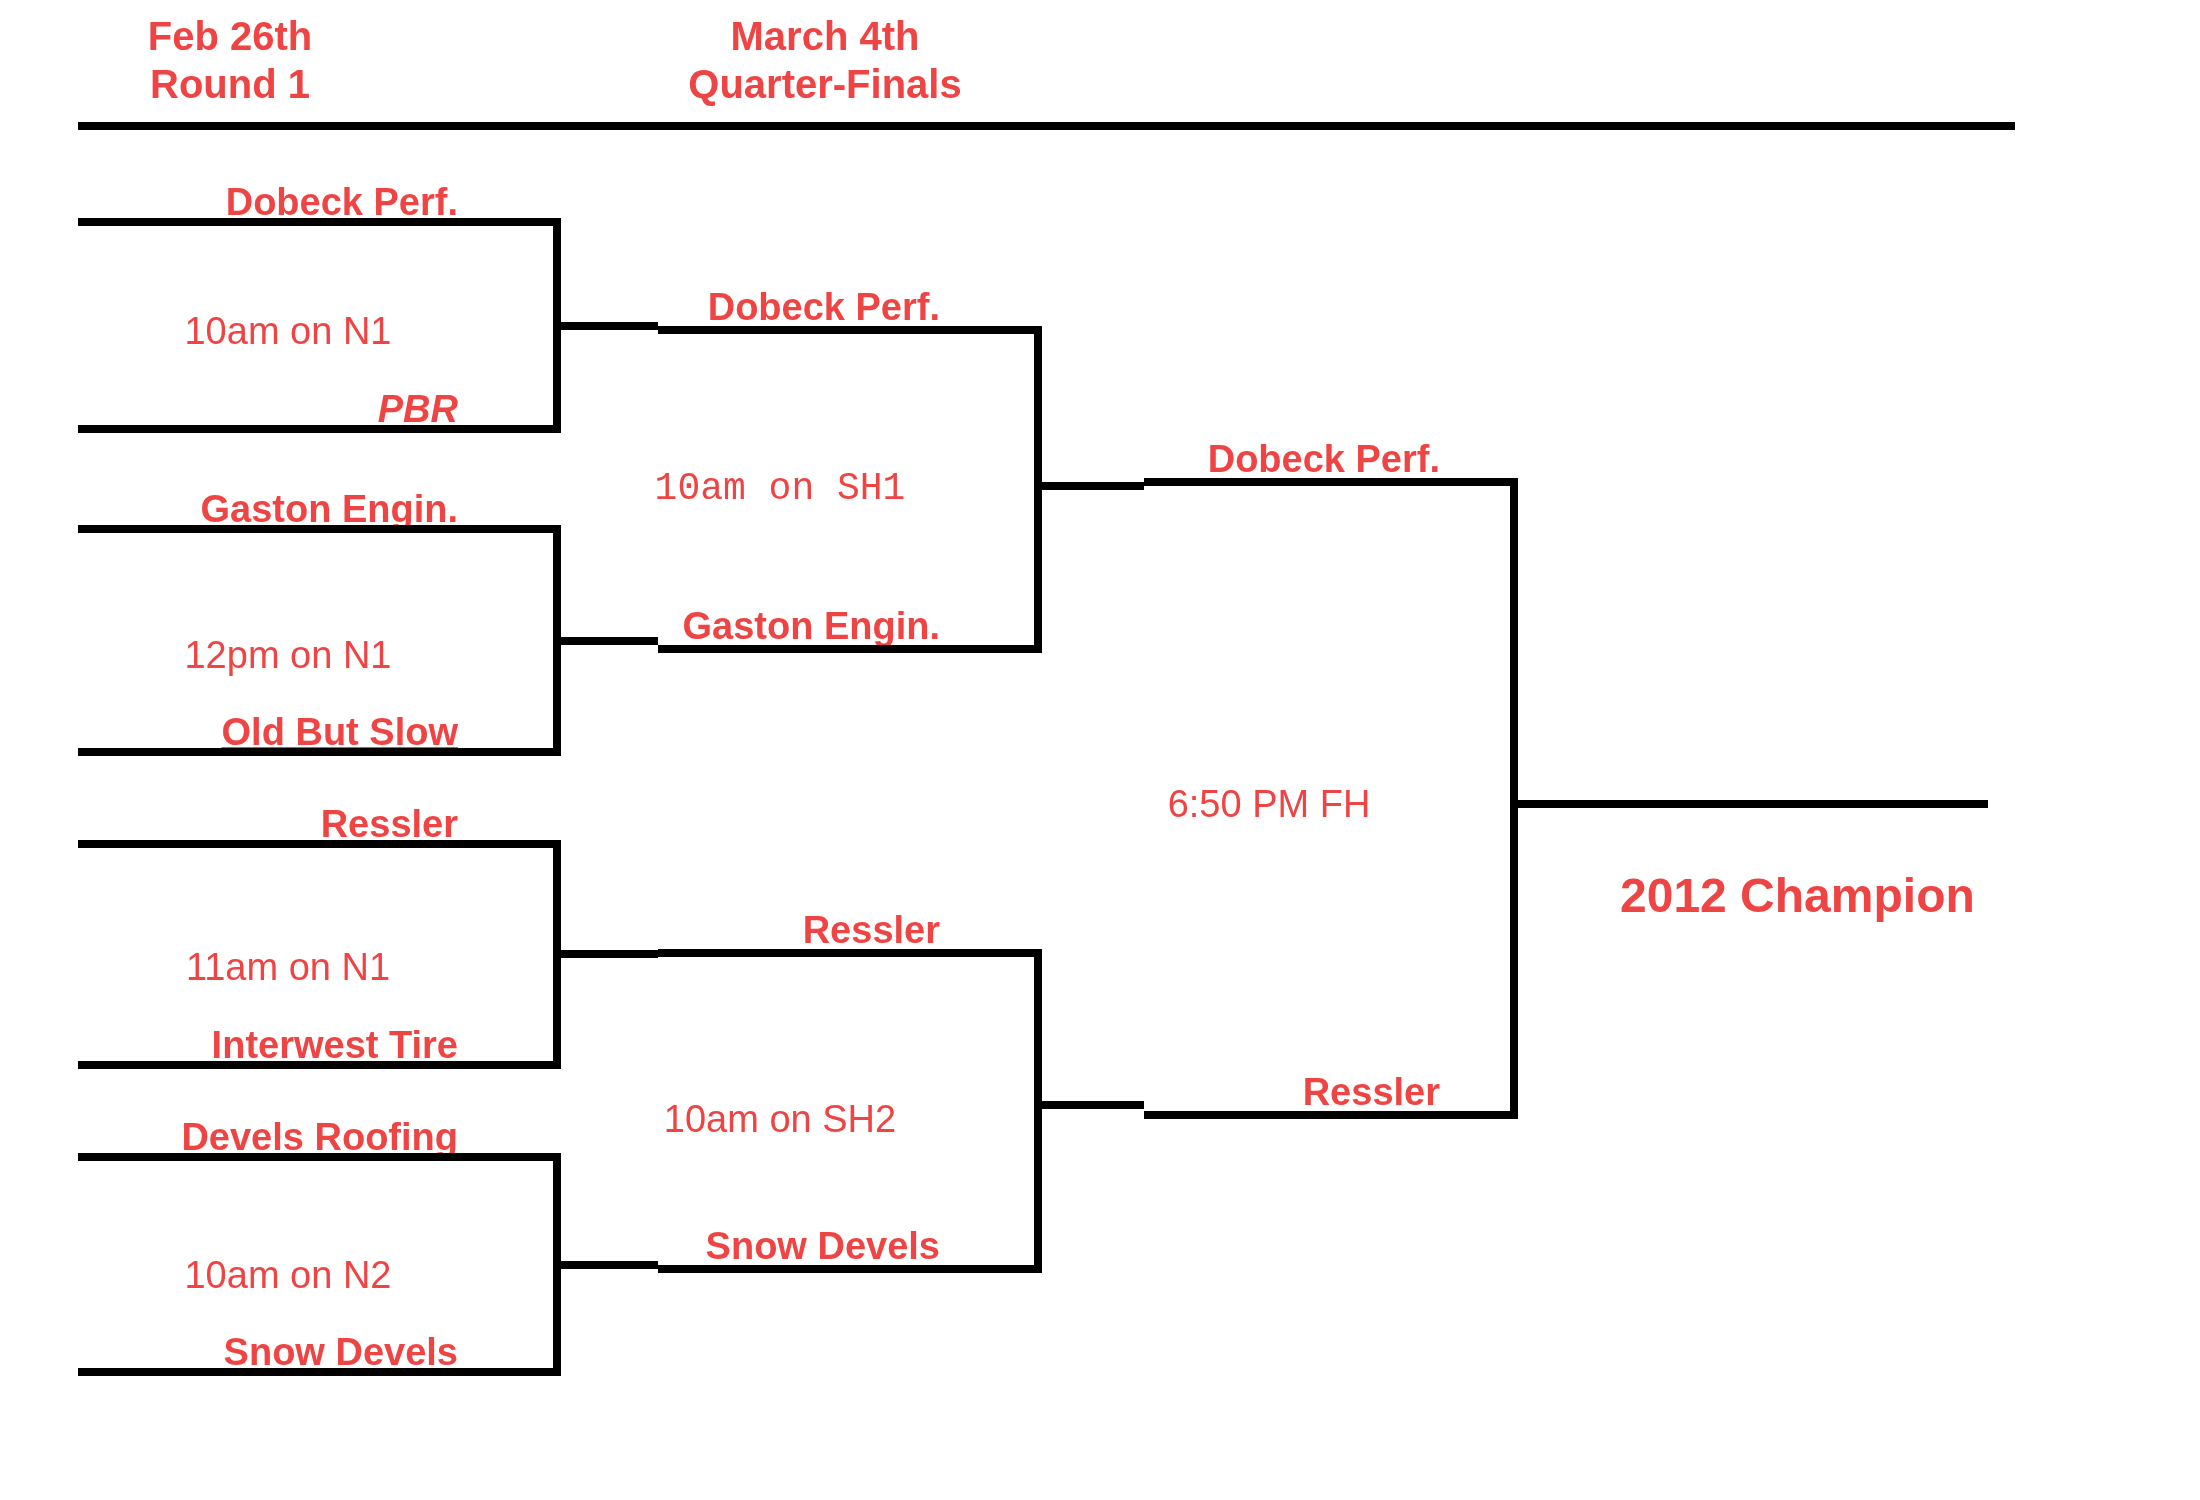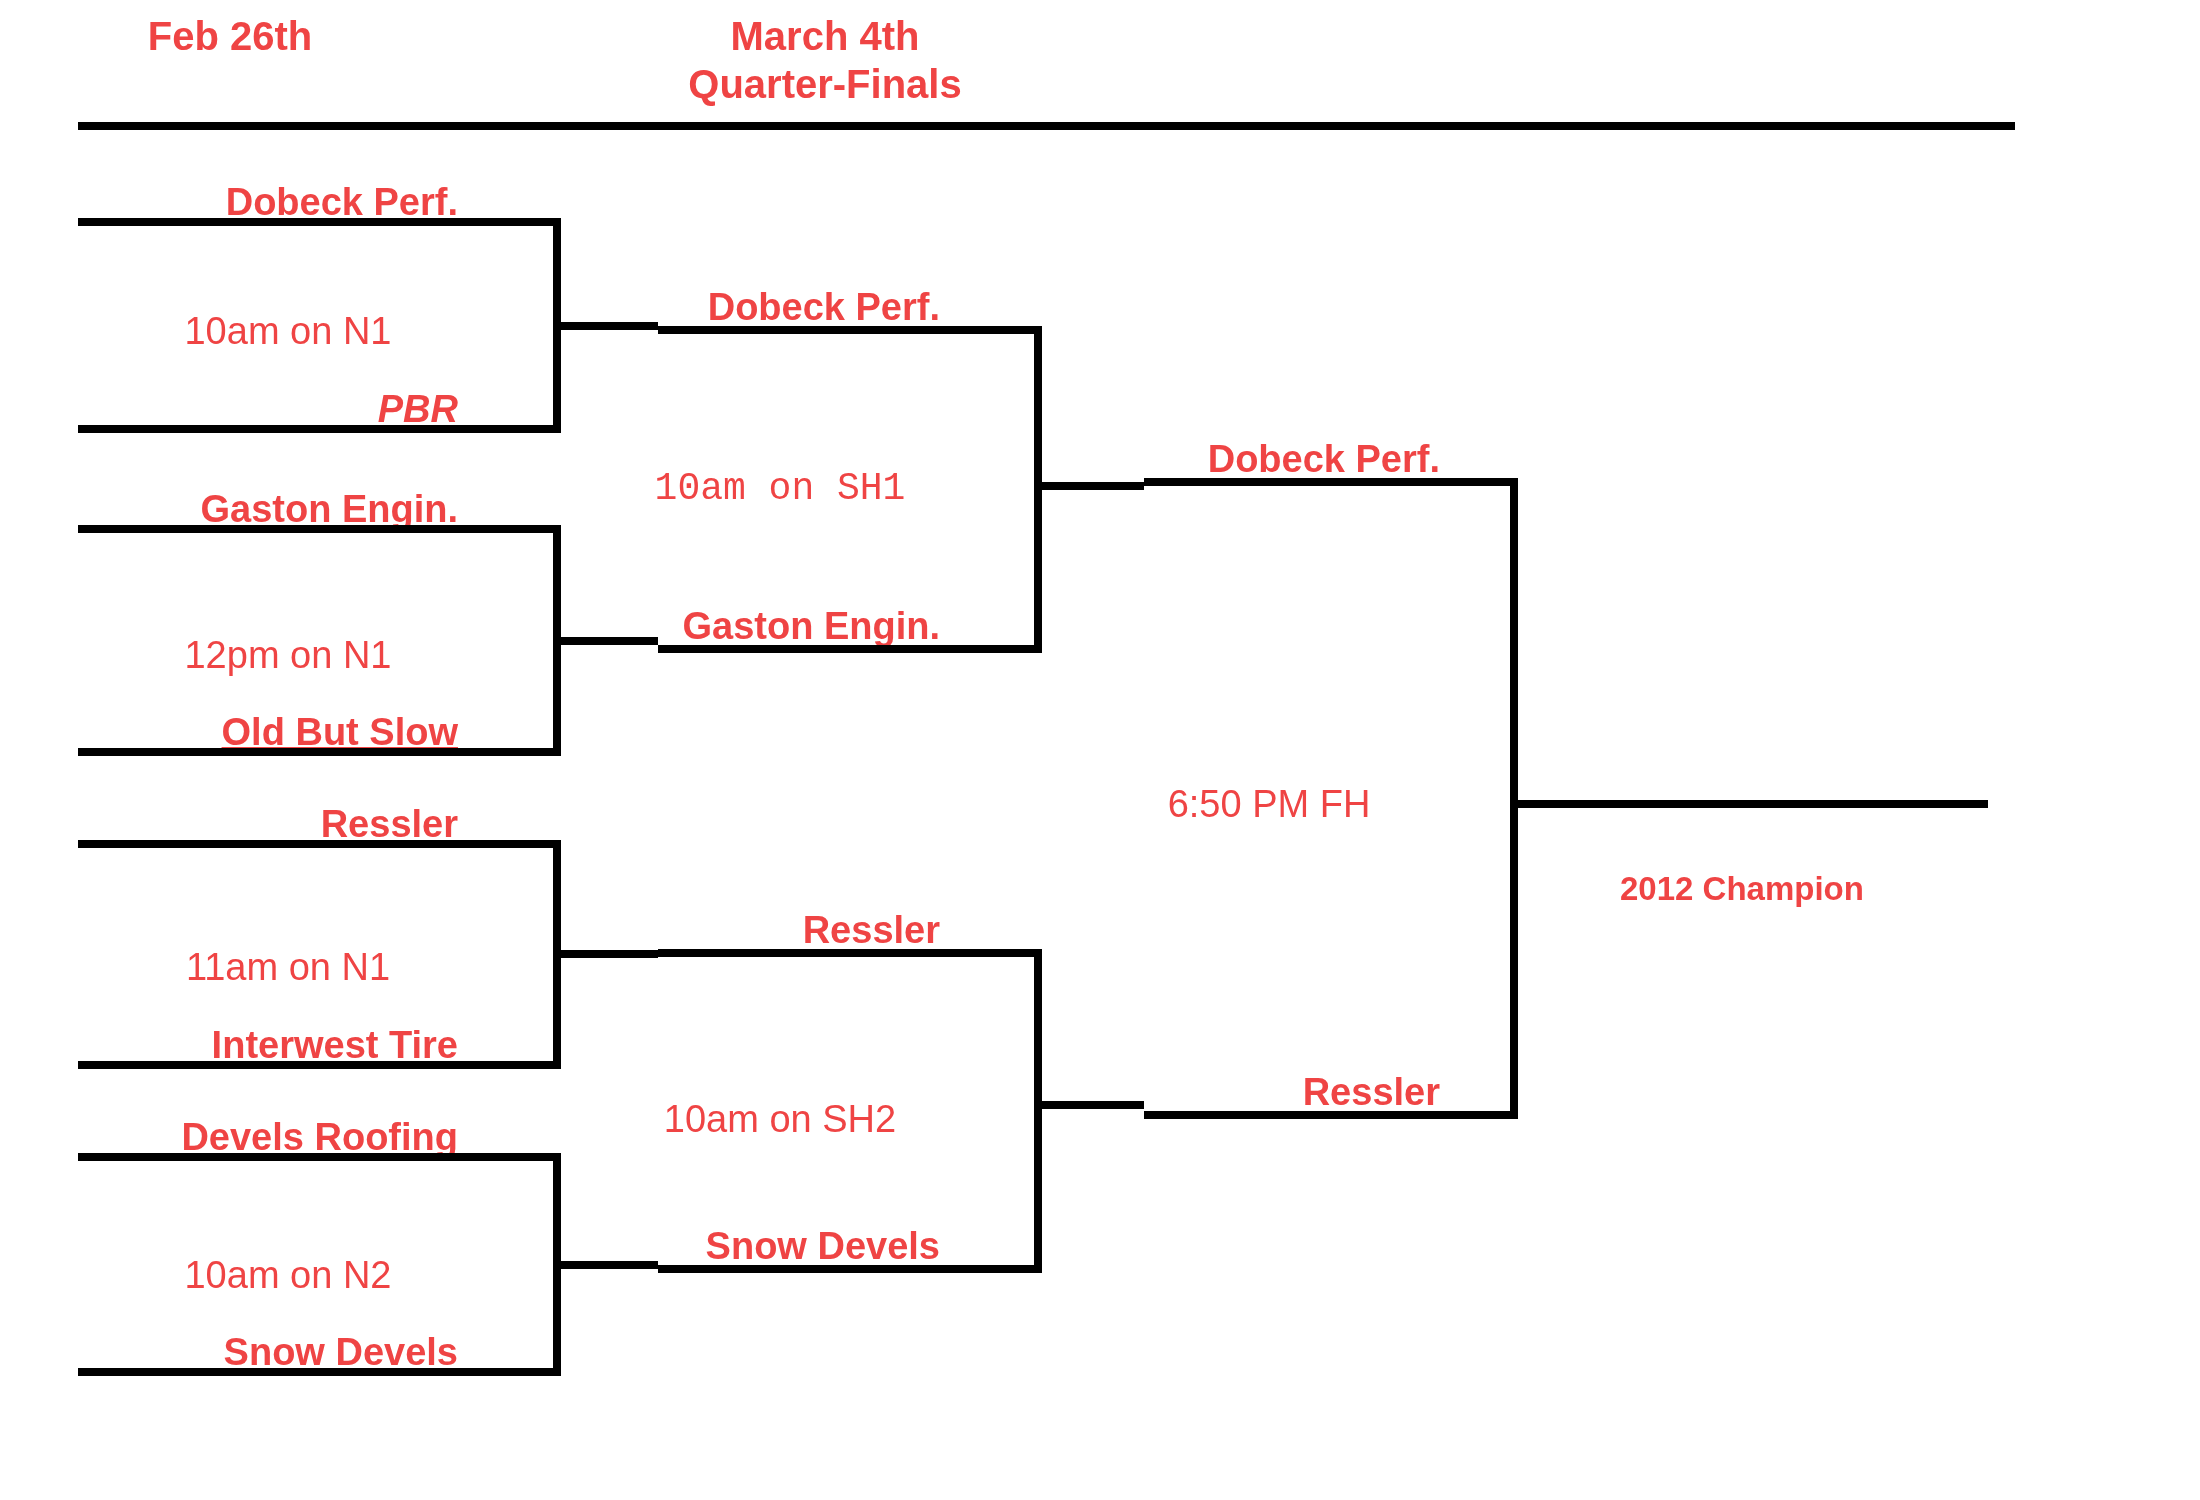--- a/index.html
+++ b/index.html
@@ -60,32 +60,33 @@
     position: absolute;
     font-weight: normal;
     font-size: 38px;
     line-height: 1;
     white-space: nowrap;
     text-align: center;
   }
   .champion-label {
     position: absolute;
     font-weight: bold;
-    font-size: 33px;
+    font-size: 48px;
     line-height: 1;
     white-space: nowrap;
   }
 </style>
 </head>
 <body>
 
 <div id="bracket-page">
 
   <div class="round-header" style="left:60px; top:12px; width:340px;">
     <span class="hdr-line">Feb 26th</span>
+    <span class="hdr-line">Round 1</span>
   </div>
 
   <div class="round-header" style="left:650px; top:12px; width:350px;">
     <span class="hdr-line">March 4th</span>
     <span class="hdr-line">Quarter-Finals</span>
   </div>
 
 
   <div class="header-rule" style="left:78px; top:122px; width:1937px; height:8px;"></div>
 

